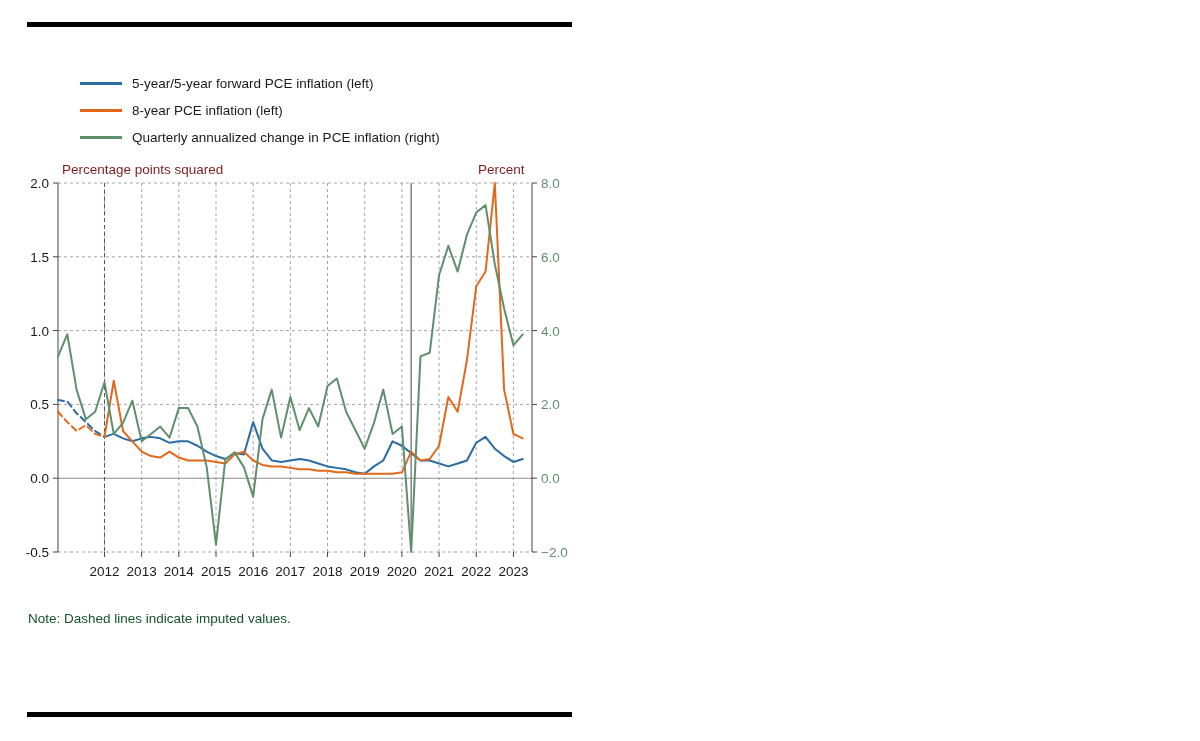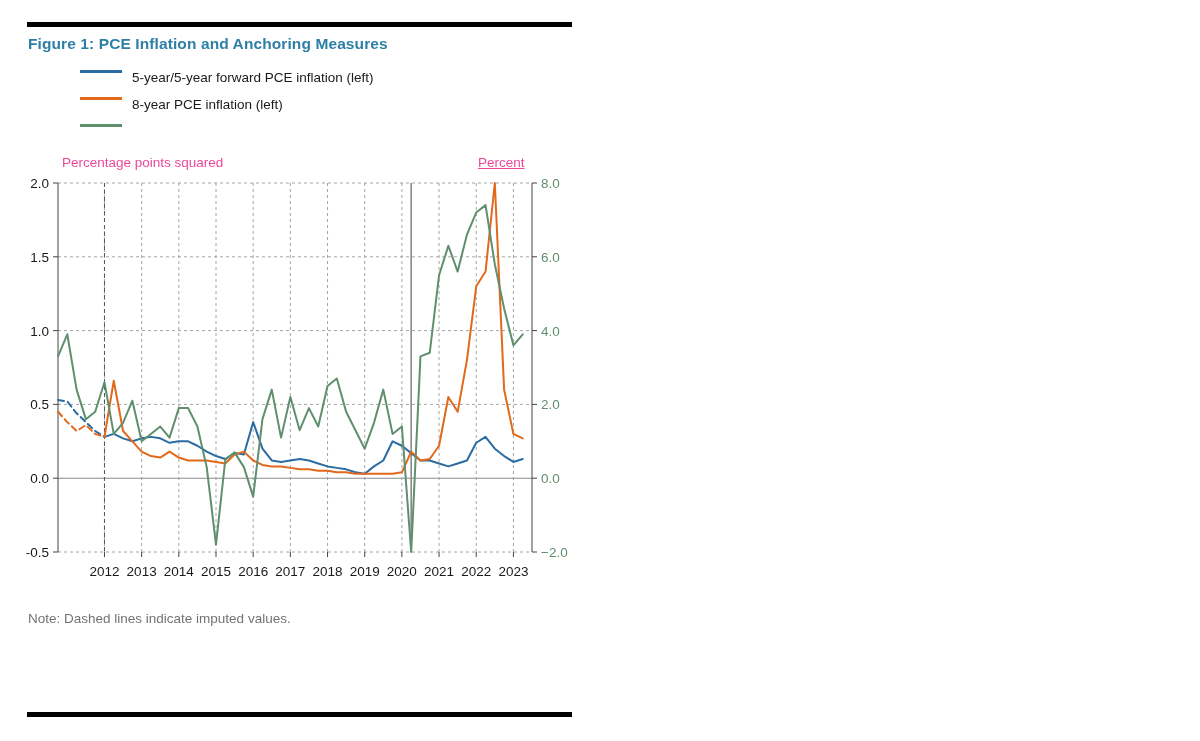--- a/index.html
+++ b/index.html
@@ -45,86 +45,87 @@
 
   .legend {
     position: absolute;
     left: 80px;
     top: 70px;
     width: 500px;
   }
   .legend-row {
     height: 27px;
     display: flex;
-    align-items: flex-start;
+    align-items: center;
   }
   .legend-swatch {
     width: 42px;
     height: 3px;
     margin-right: 10px;
     flex: 0 0 auto;
   }
   .legend-label {
     font-size: 13.5px;
     color: #1a1a1a;
     white-space: nowrap;
   }
 
   .axis-unit {
     position: absolute;
     font-size: 13.5px;
-    color: #ec4899;
+    color: #7f1d1d;
+    margin-top: 7px;
   }
   #unit-left { left: 62px; top: 155px; }
-  #unit-right { left: 478px; top: 155px; text-decoration: underline; }
+  #unit-right { left: 478px; top: 155px; }
 
   #plot-wrap {
     position: absolute;
     left: 0;
     top: 0;
     width: 600px;
     height: 741px;
   }
 
   .note {
     position: absolute;
     left: 28px;
     font-size: 13.5px;
-    color: #737373;
+    color: #14532d;
     line-height: 1.45;
     width: 545px;
   }
   #note-line { top: 609px; }
   #sources { top: 640px; }
 
   svg text {
     font-family: "Liberation Sans", sans-serif;
   }
 </style>
 </head>
 <body>
 
 <div id="figure">
 
   <div class="rule top"></div>
   <div class="rule bottom"></div>
 
-  <div class="fig-title">Figure 1: PCE Inflation and Anchoring Measures</div>
 
   <div class="legend">
     <div class="legend-row">
       <div class="legend-swatch" style="background:#2b6ca3"></div>
       <div class="legend-label">5-year/5-year forward PCE inflation (left)</div>
     </div>
     <div class="legend-row">
       <div class="legend-swatch" style="background:#e2691b"></div>
       <div class="legend-label">8-year PCE inflation (left)</div>
     </div>
     <div class="legend-row">
       <div class="legend-swatch" style="background:#5f8f6d"></div>
+      <div class="legend-label">Quarterly annualized change in PCE inflation (right)</div>
     </div>
   </div>
 
   <div class="axis-unit" id="unit-left">Percentage points squared</div>
   <div class="axis-unit" id="unit-right">Percent</div>
 
   <div id="plot-wrap">
     <svg id="chart-svg" width="600" height="741" viewBox="0 0 600 741">
         <line x1="58" x2="532" y1="552" y2="552" stroke="#9a9a9a" stroke-width="0.9" stroke-dasharray="3,3"></line>
         <line x1="58" x2="532" y1="478.2" y2="478.2" stroke="#8a8a8a" stroke-width="1.1" stroke-dasharray=""></line>

